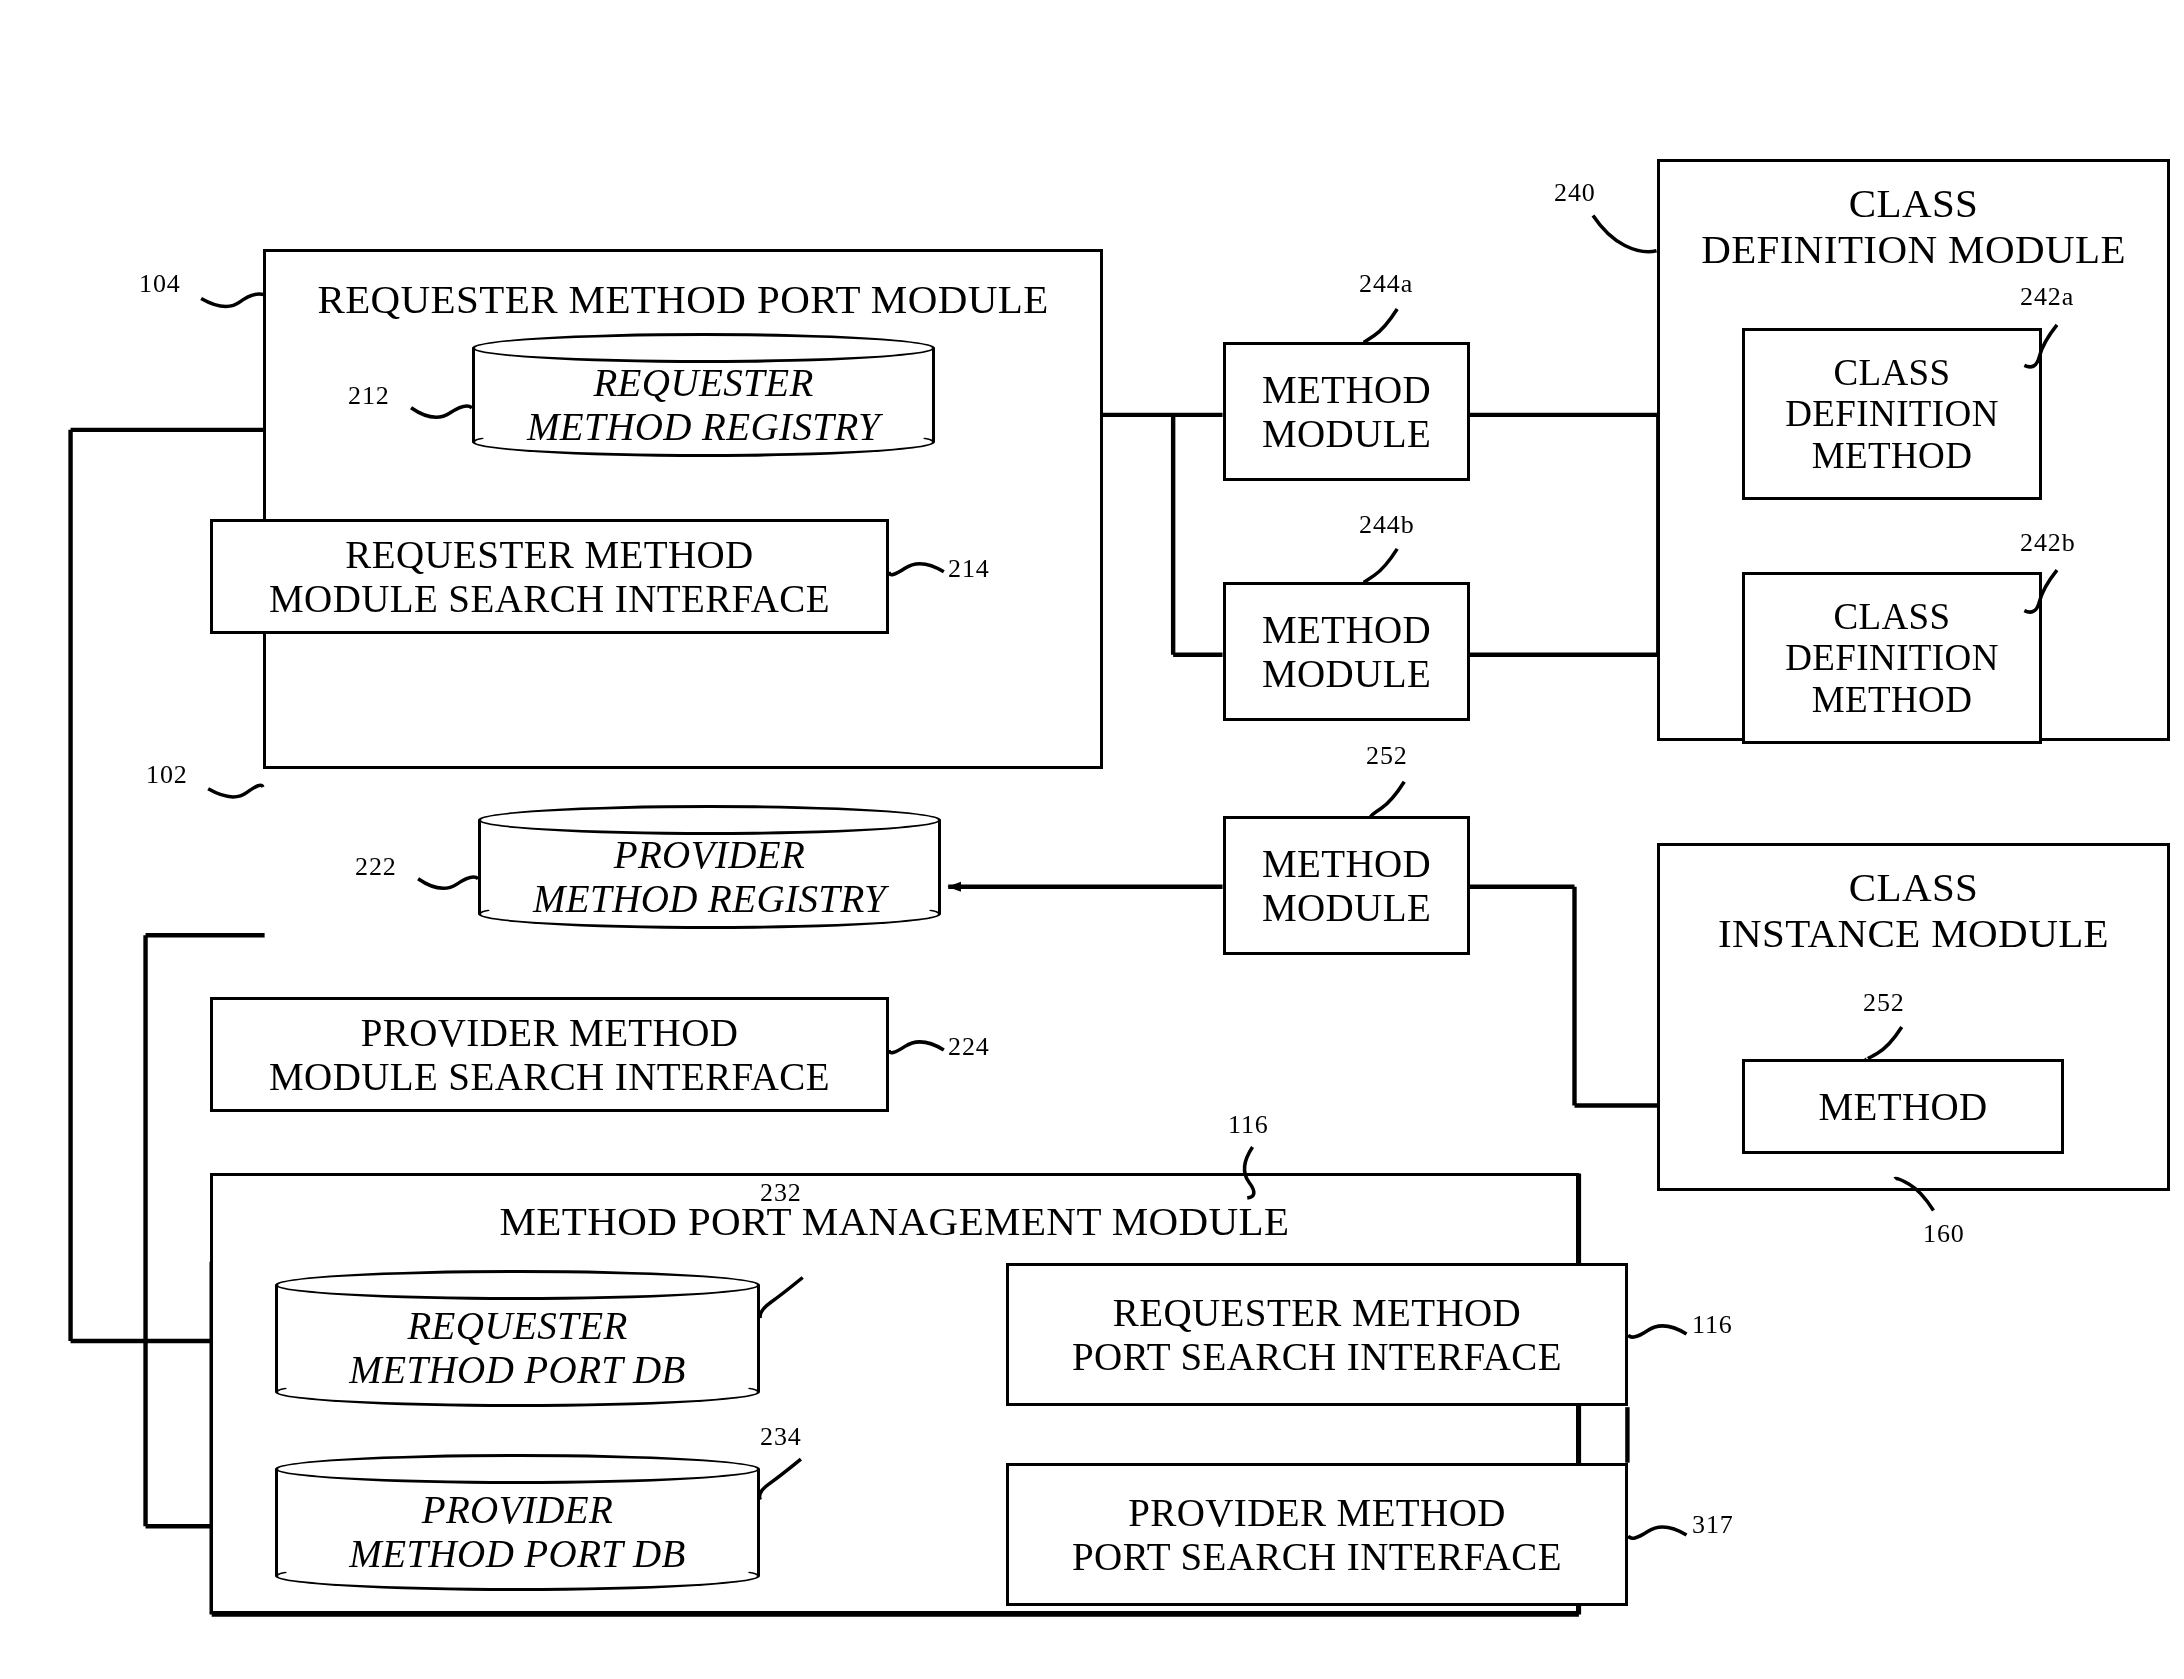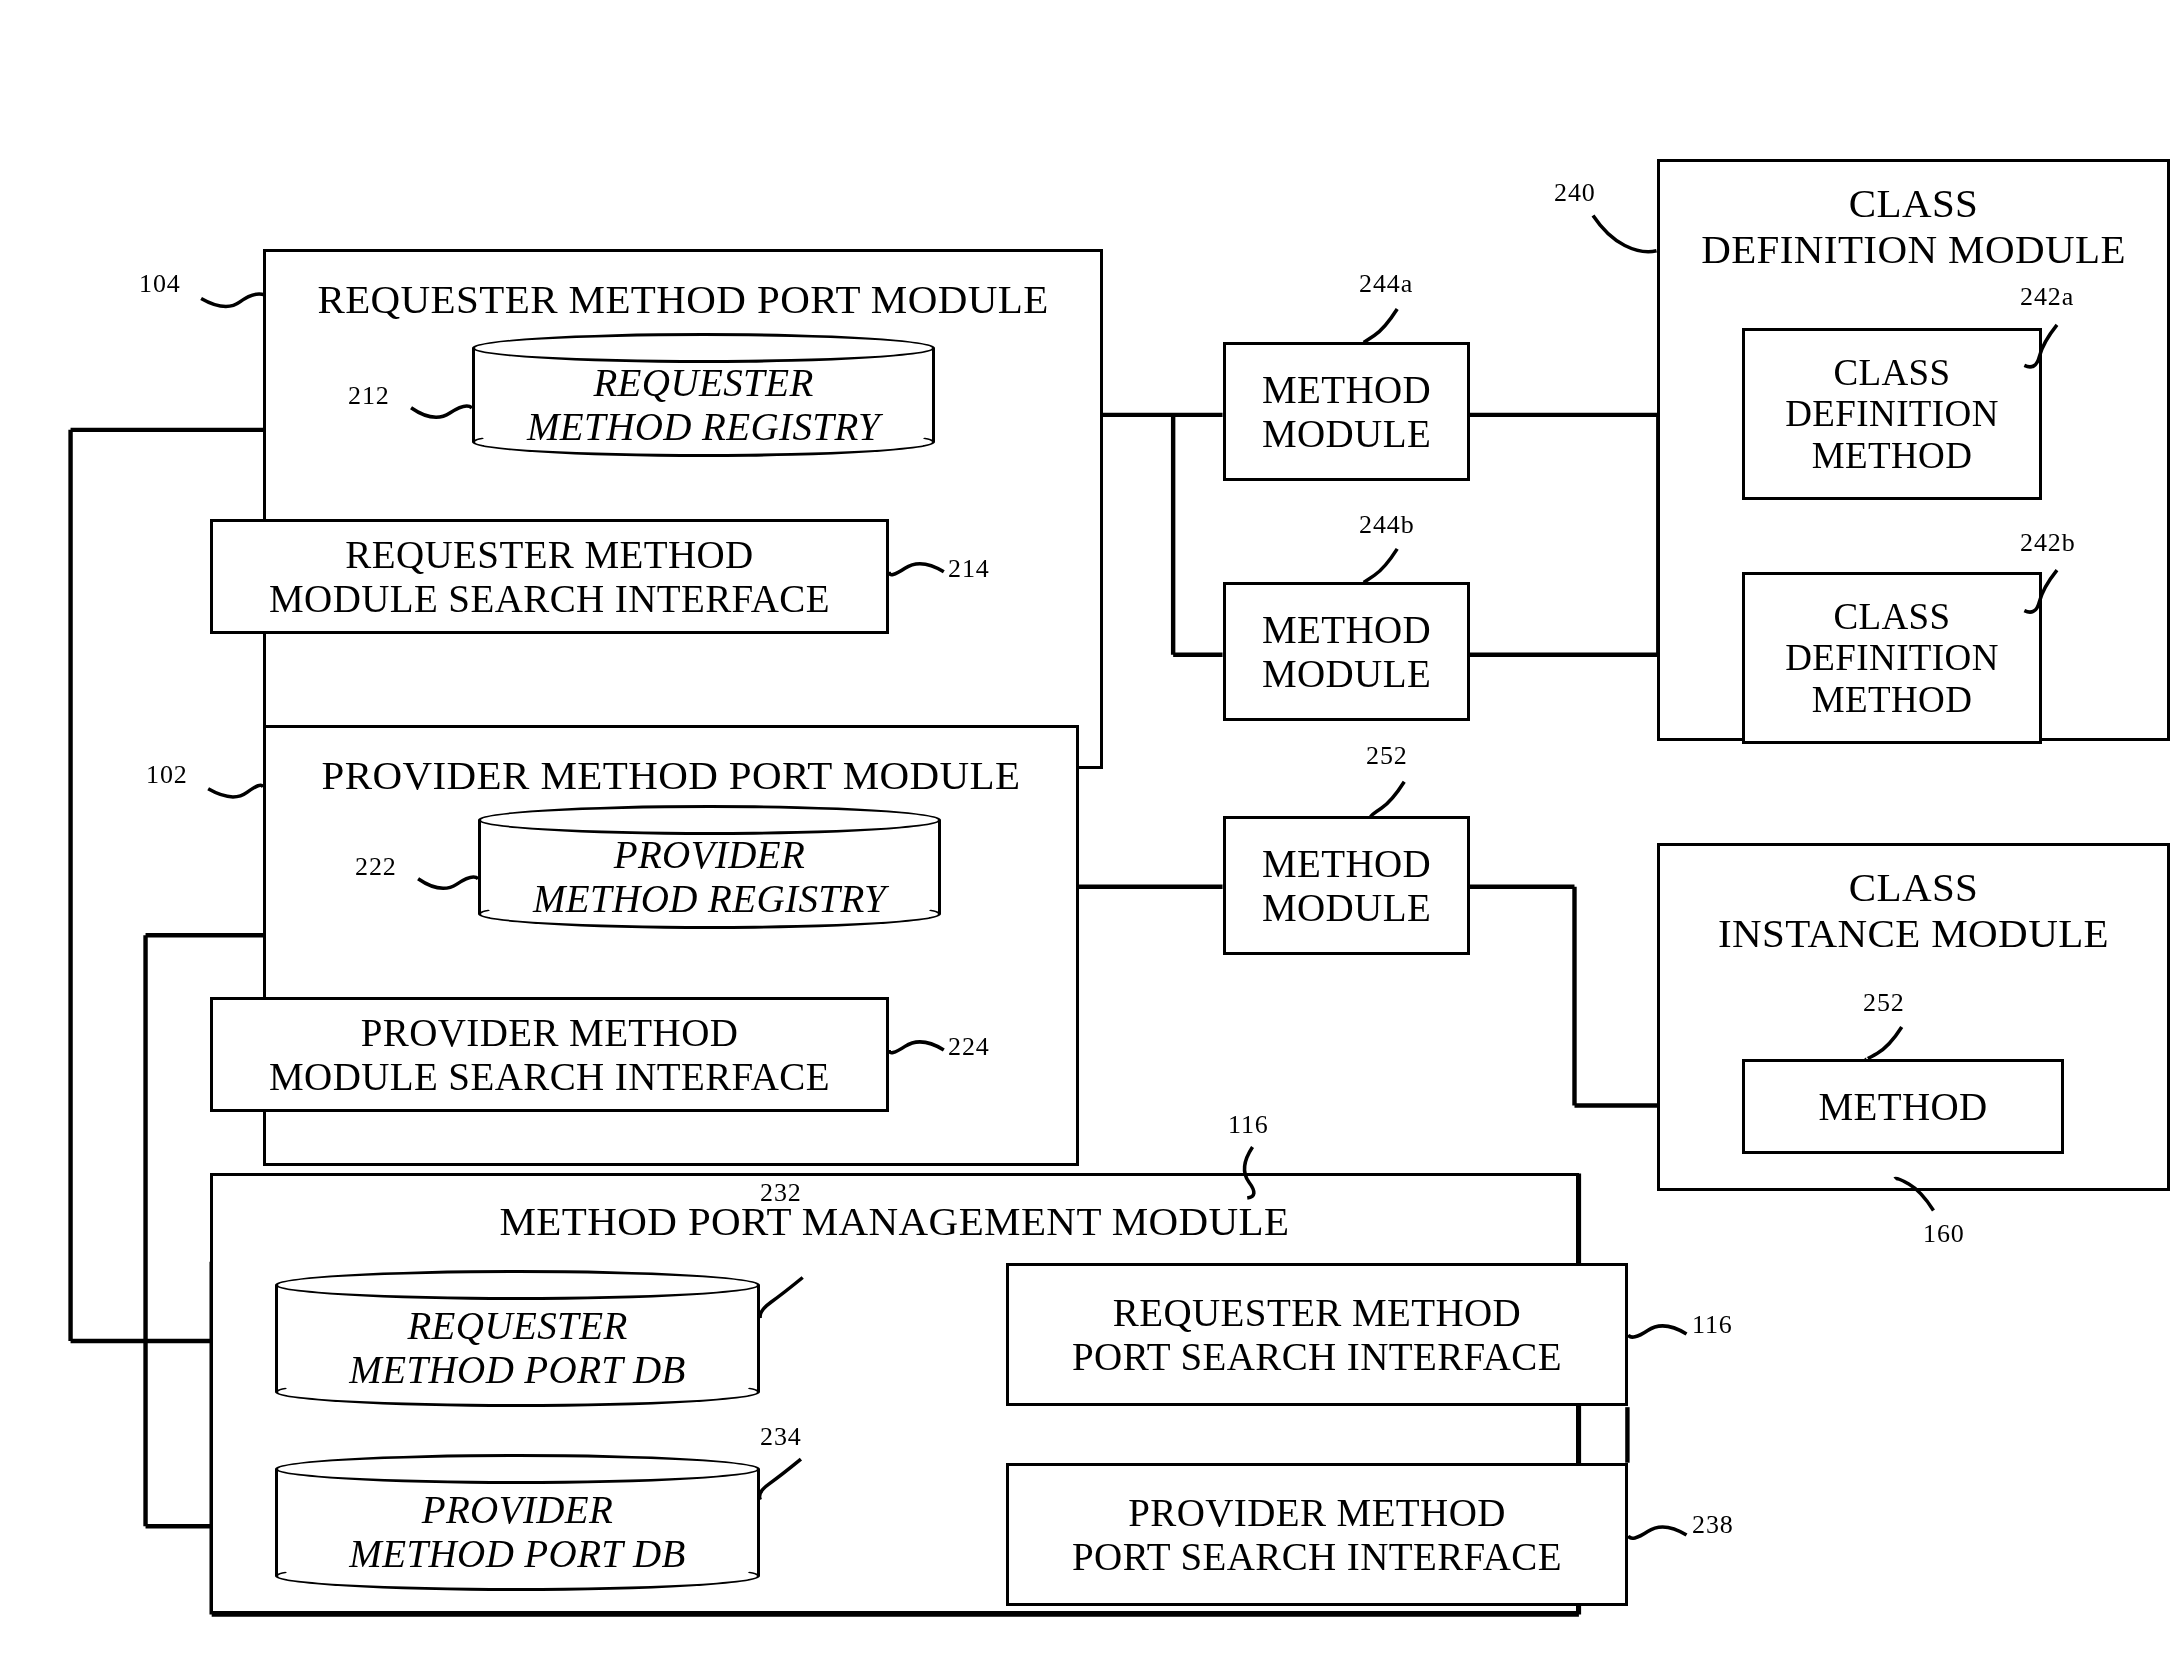--- a/index.html
+++ b/index.html
@@ -161,23 +161,20 @@
     <div class="cyl-top"></div>
     <div class="cyl-text t44" style="top:28px;">REQUESTER
 METHOD REGISTRY</div>
   </div>
   <div class="ref" style="left:348px; top:381px;">212</div>
 
   <div class="inner-box t44" style="left:210px; top:519px; width:679px; height:115px;">REQUESTER METHOD
 MODULE SEARCH INTERFACE</div>
   <div class="ref" style="left:948px; top:554px;">214</div>
 
-  <div class="box" style="left:263px; top:725px; width:816px; height:441px;">
-    <div class="box-label t46" style="top:25px;">PROVIDER METHOD PORT MODULE</div>
-  </div>
   <div class="ref" style="left:146px; top:760px;">102</div>
 
   <div class="cyl" style="left:478px; top:805px; width:463px; height:124px;">
     <div class="cyl-body" style="top:15px; bottom:15px;"></div>
     <div class="cyl-bottom"></div>
     <div class="cyl-top"></div>
     <div class="cyl-text t44" style="top:28px;">PROVIDER
 METHOD REGISTRY</div>
   </div>
   <div class="ref" style="left:355px; top:852px;">222</div>
@@ -208,21 +205,21 @@
 METHOD PORT DB</div>
   </div>
   <div class="ref" style="left:760px; top:1422px;">234</div>
 
   <div class="inner-box t44" style="left:1006px; top:1263px; width:622px; height:143px;">REQUESTER METHOD
 PORT SEARCH INTERFACE</div>
   <div class="ref" style="left:1692px; top:1310px;">116</div>
 
   <div class="inner-box t44" style="left:1006px; top:1463px; width:622px; height:143px;">PROVIDER METHOD
 PORT SEARCH INTERFACE</div>
-  <div class="ref" style="left:1692px; top:1510px;">238</div>
+  <div class="ref" style="left:1692px; top:1510px;">317</div>
 
   <div class="inner-box t44" style="left:1223px; top:342px; width:247px; height:139px;">METHOD
 MODULE</div>
   <div class="ref" style="left:1359px; top:269px;">244a</div>
 
   <div class="inner-box t44" style="left:1223px; top:582px; width:247px; height:139px;">METHOD
 MODULE</div>
   <div class="ref" style="left:1359px; top:510px;">244b</div>
 
   <div class="inner-box t44" style="left:1223px; top:816px; width:247px; height:139px;">METHOD

